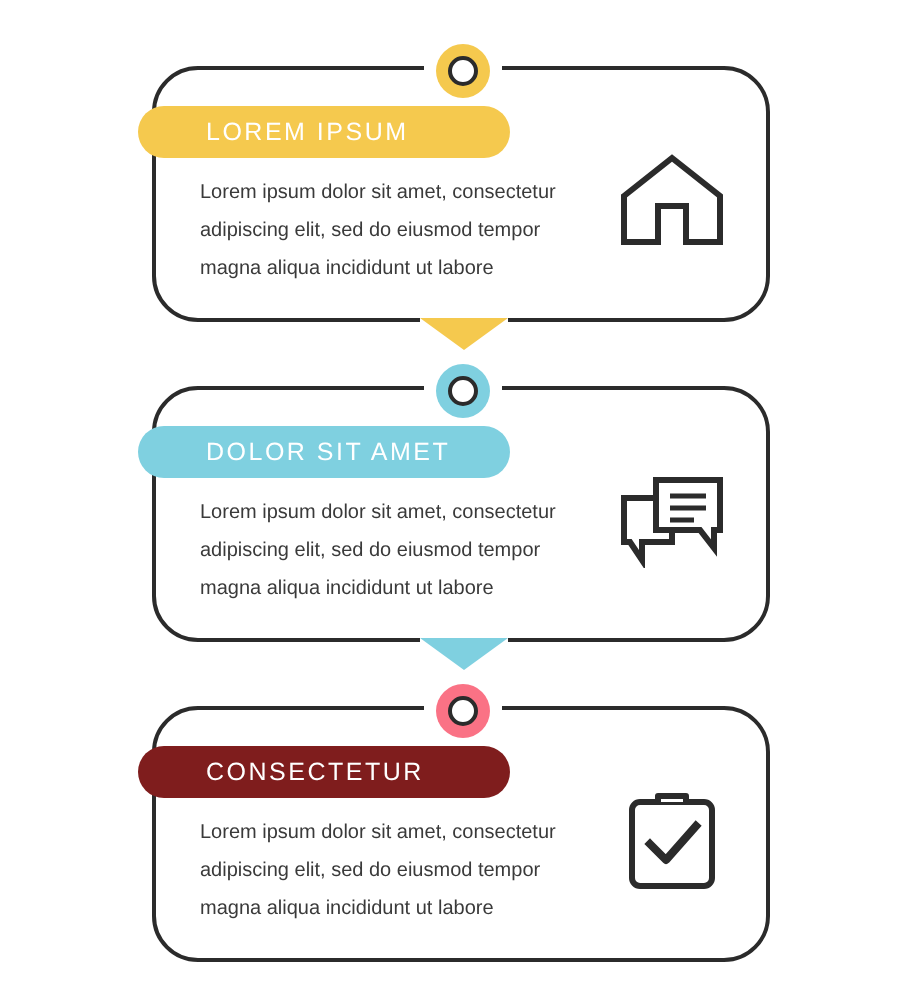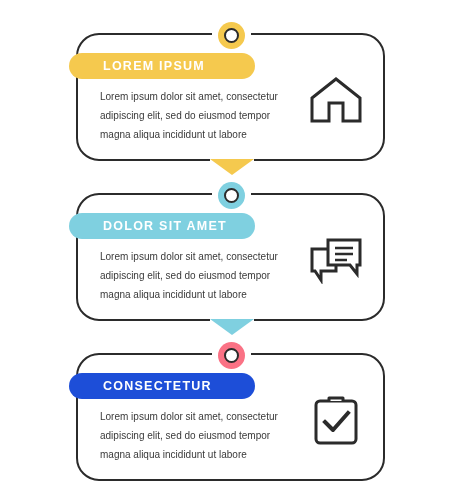--- a/index.html
+++ b/index.html
@@ -61,21 +61,21 @@
   .pill{
     position:absolute;top:18px;left:-9px;
     height:26px;width:186px;
     border-radius:13px;
     display:flex;align-items:center;
   }
   .pill-label{
     margin-left:34px;
     color:#ffffff;
     font-size:12.5px;
-    font-weight:bold;
+    font-weight:normal;
     letter-spacing:1.25px;
     white-space:nowrap;
   }
 
   
   .body-text{
     position:absolute;top:52px;left:22px;
     width:205px;
     color:#3A3A3A;
     font-size:10px;
@@ -155,21 +155,21 @@
   </div>
 
   <div class="card card-3">
     <div class="border-gap left"></div>
     <div class="border-gap right"></div>
 
     <div class="node" style="background: rgb(250, 114, 133);">
       <div class="node-ring"></div>
     </div>
 
-    <div class="pill" style="background: #1d4ed8;">
+    <div class="pill" style="background: #7f1d1d;">
       <span class="pill-label">CONSECTETUR</span>
     </div>
 
     <div class="body-text">
       <span>Lorem ipsum dolor sit amet, consectetur</span>
       <span>adipiscing elit, sed do eiusmod tempor</span>
       <span>magna aliqua incididunt ut labore</span>
     </div>
 
     <div class="icon">

